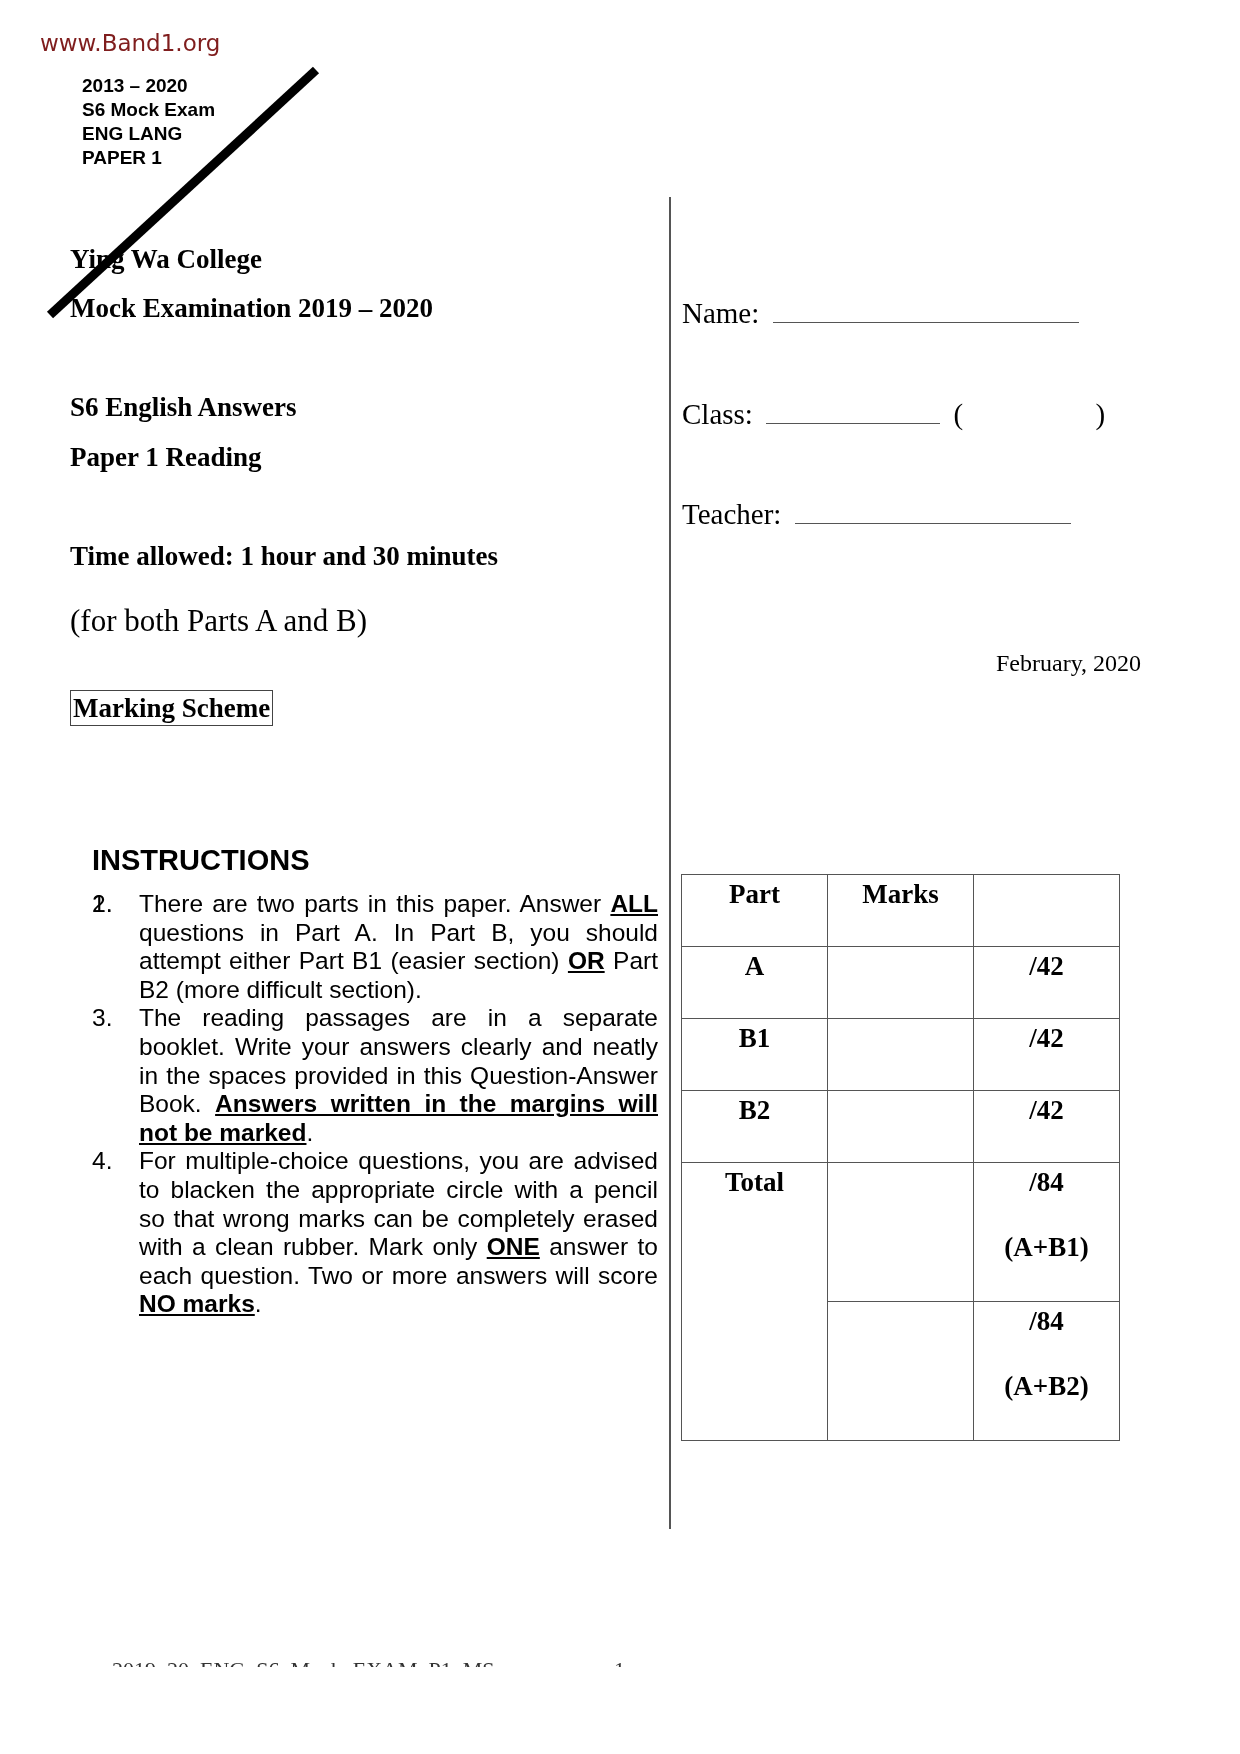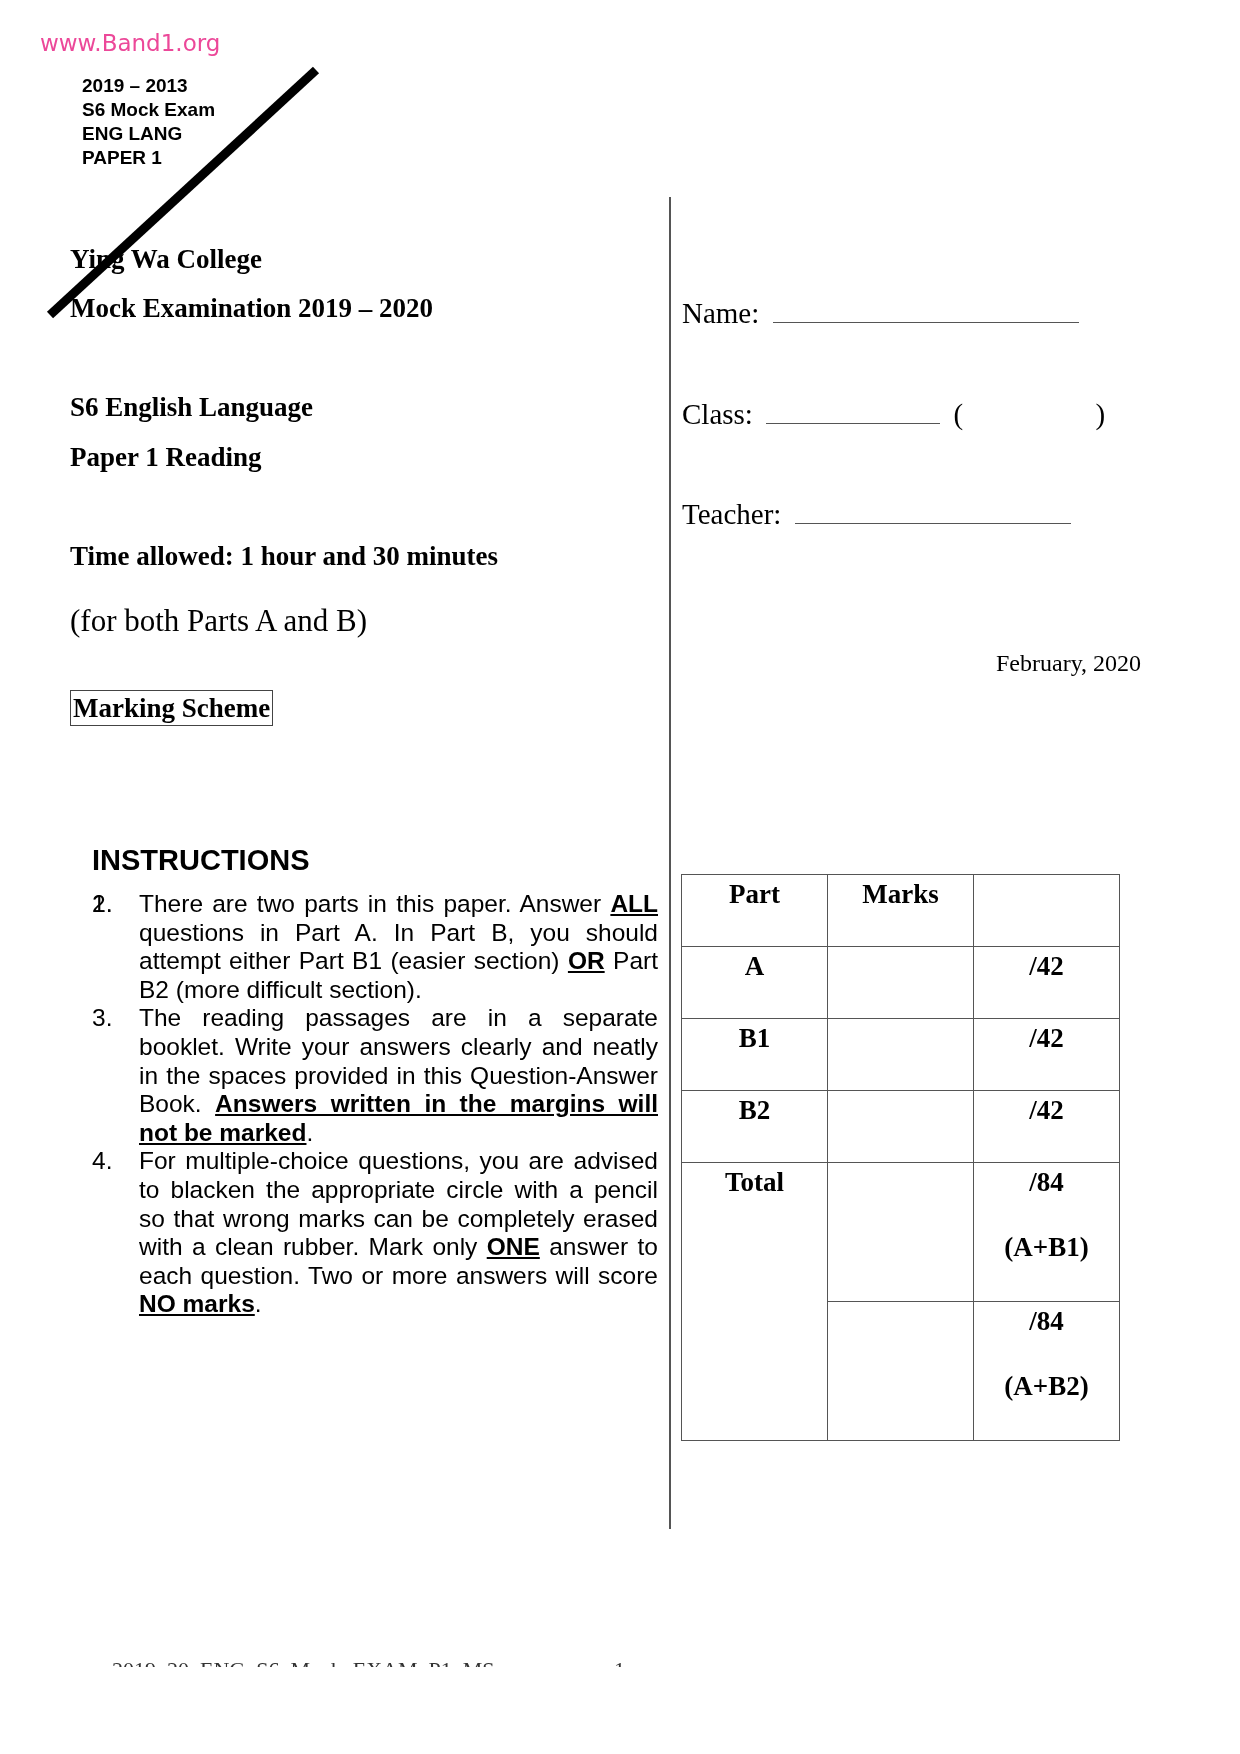--- a/index.html
+++ b/index.html
@@ -1,18 +1,18 @@
 <!DOCTYPE html>
 <html><head>
 <meta charset="utf-8">
 <style>
   html, body { margin: 0; padding: 0; background: #ffffff; }
   body { width: 1240px; height: 1754px; position: relative; overflow: hidden; color: #000; }
   .abs { position: absolute; }
-  .watermark { left: 40px; top: 30px; font-family: "DejaVu Sans", sans-serif; font-size: 23px; color: #ec4899; }
+  .watermark { left: 40px; top: 30px; font-family: "DejaVu Sans", sans-serif; font-size: 23px; color: #7f1d1d; }
   .tag { left: 82px; top: 74px; font-family: "Liberation Sans", sans-serif; font-weight: bold; font-size: 19px; line-height: 24px; }
   .tag div { white-space: nowrap; }
   .diag { left: 0; top: 0; }
   .center-block { left: 70px; width: 600px; text-align: left; font-family: Liberation Serif, serif; font-weight: bold; }
   .title1 { top: 244px; font-size: 27px; }
   .title2 { top: 293px; font-size: 27px; }
   .title3 { top: 392px; font-size: 27px; }
   .title4 { top: 442px; font-size: 27px; }
   .time { top: 541px; font-size: 27px; }
   .both { top: 591px; font-size: 31px; font-weight: normal; margin-top: 12px; }
@@ -36,33 +36,33 @@
   table.marks td .sub { display: block; margin-top: 34px; }
   .footer { left: 112px; top: 1655px; font-family: "Liberation Serif", serif; font-size: 22px; color: #333; height: 12px; overflow: hidden; line-height: 30px; }
   .pageno { left: 614px; top: 1655px; font-family: "Liberation Serif", serif; font-size: 22px; color: #333; height: 12px; overflow: hidden; line-height: 30px; }
 </style>
 </head>
 <body>
 
 <div class="abs watermark">www.Band1.org</div>
 
 <div class="abs tag">
-  <div>2019 – 2013</div>
+  <div>2013 – 2020</div>
   <div>S6 Mock Exam</div>
   <div>ENG LANG</div>
   <div>PAPER 1</div>
 </div>
 
 <svg class="abs diag" width="340" height="330">
   <line x1="50" y1="315" x2="316" y2="70" stroke="#000" stroke-width="9"></line>
 </svg>
 
 <div class="abs center-block title1">Ying Wa College</div>
 <div class="abs center-block title2">Mock Examination 2019 – 2020</div>
-<div class="abs center-block title3">S6 English Language</div>
+<div class="abs center-block title3">S6 English Answers</div>
 <div class="abs center-block title4">Paper 1 Reading</div>
 <div class="abs center-block time">Time allowed: 1 hour and 30 minutes</div>
 <div class="abs center-block both">(for both Parts A and B)</div>
 <div class="abs center-block ms-wrap">
   <span class="ms">Marking Scheme</span>
 </div>
 
 <div class="abs divider"></div>
 
 <div class="abs field f-name">

